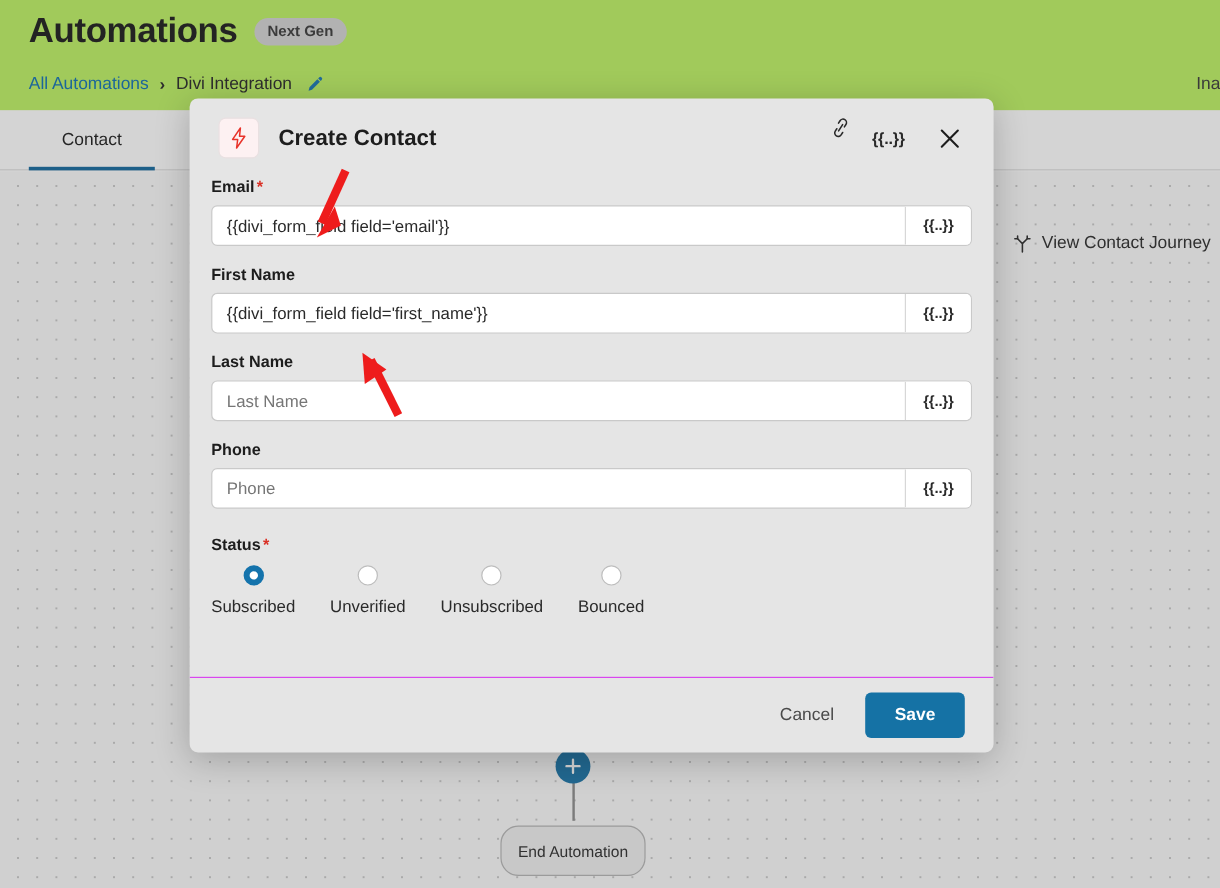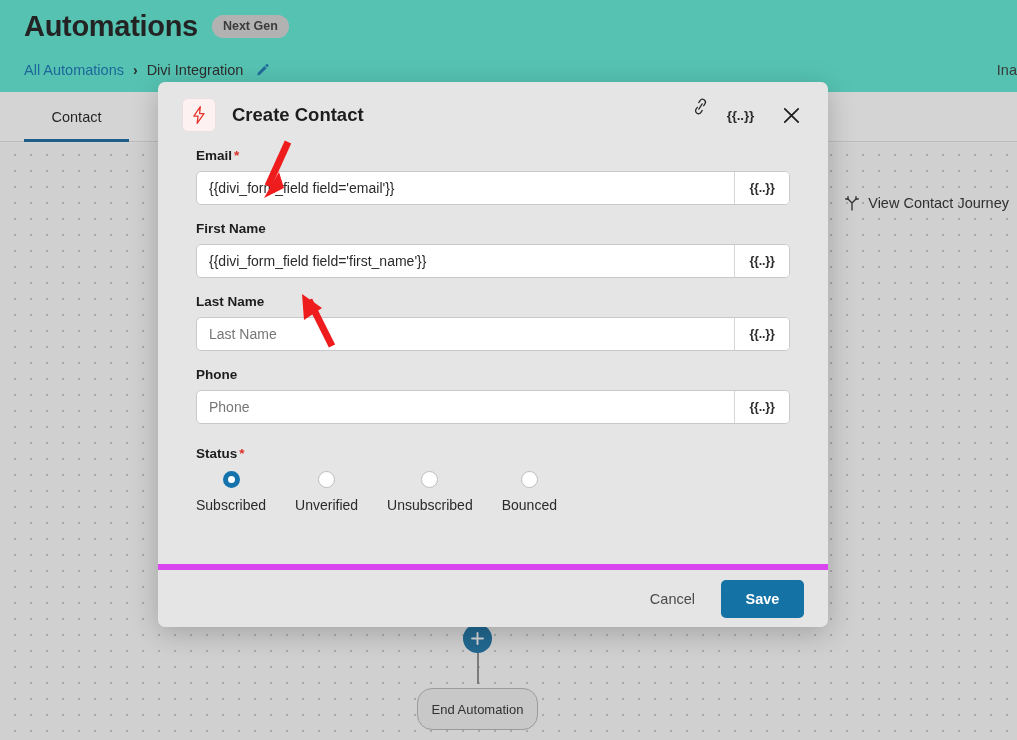--- a/index.html
+++ b/index.html
@@ -11,21 +11,21 @@
   }
 
   
   #app-root {
     position: absolute; inset: 0;
     background: #ffffff;
   }
 
   #page-header {
     position: absolute; top: 0; left: 0; right: 0; height: 92px;
-    background: #5eead4;
+    background: #bef264;
     padding-left: 19px;
   }
 
   #page-title-row {
     position: absolute; left: 24px; top: 12px;
     display: flex; align-items: center; gap: 14px;
   }
   #page-title {
     font-size: 29px; font-weight: 700; color: #1d1d1d;
     letter-spacing: -0.3px; line-height: 1;
@@ -155,21 +155,21 @@
     cursor: pointer; padding: 4px 10px; letter-spacing: -0.2px;
   }
   #close-btn {
     width: 34px; height: 34px; margin-left: 10px;
     display: flex; align-items: center; justify-content: center;
     cursor: pointer;
   }
 
   #modal-body {
     flex: 1 1 auto;
-    padding: 0 38px;
+    padding: 0 18px;
     overflow: hidden;
   }
 
   .field-group { margin-bottom: 16px; }
   .field-label {
     font-size: 13.5px; font-weight: 700; color: #1d1d1d;
     margin-bottom: 8px; display: block;
   }
   .req-star { color: #d93025; font-weight: 700; margin-left: 2px; }
 
@@ -206,21 +206,21 @@
     border: 1.5px solid #bdbdbd; background: #fff;
     flex: 0 0 17px; position: relative;
   }
   .radio-item.selected .radio-dot {
     border: 5px solid #1473ac; background: #fff;
   }
   .radio-label { font-size: 14px; color: #2a2a2a; }
 
   #modal-footer {
     flex: 0 0 63px; height: 63px;
-    border-top: 6px solid #d946ef;
+    border-top: 1px solid #d946ef;
     display: flex; align-items: center; justify-content: flex-end;
     padding-right: 24px; gap: 16px;
   }
   #cancel-button {
     background: none; border: 0; cursor: pointer;
     font-size: 14.5px; color: #4a4a4a;
     font-family: "Liberation Sans", sans-serif;
     padding: 8px 10px;
   }
   #save-button {

